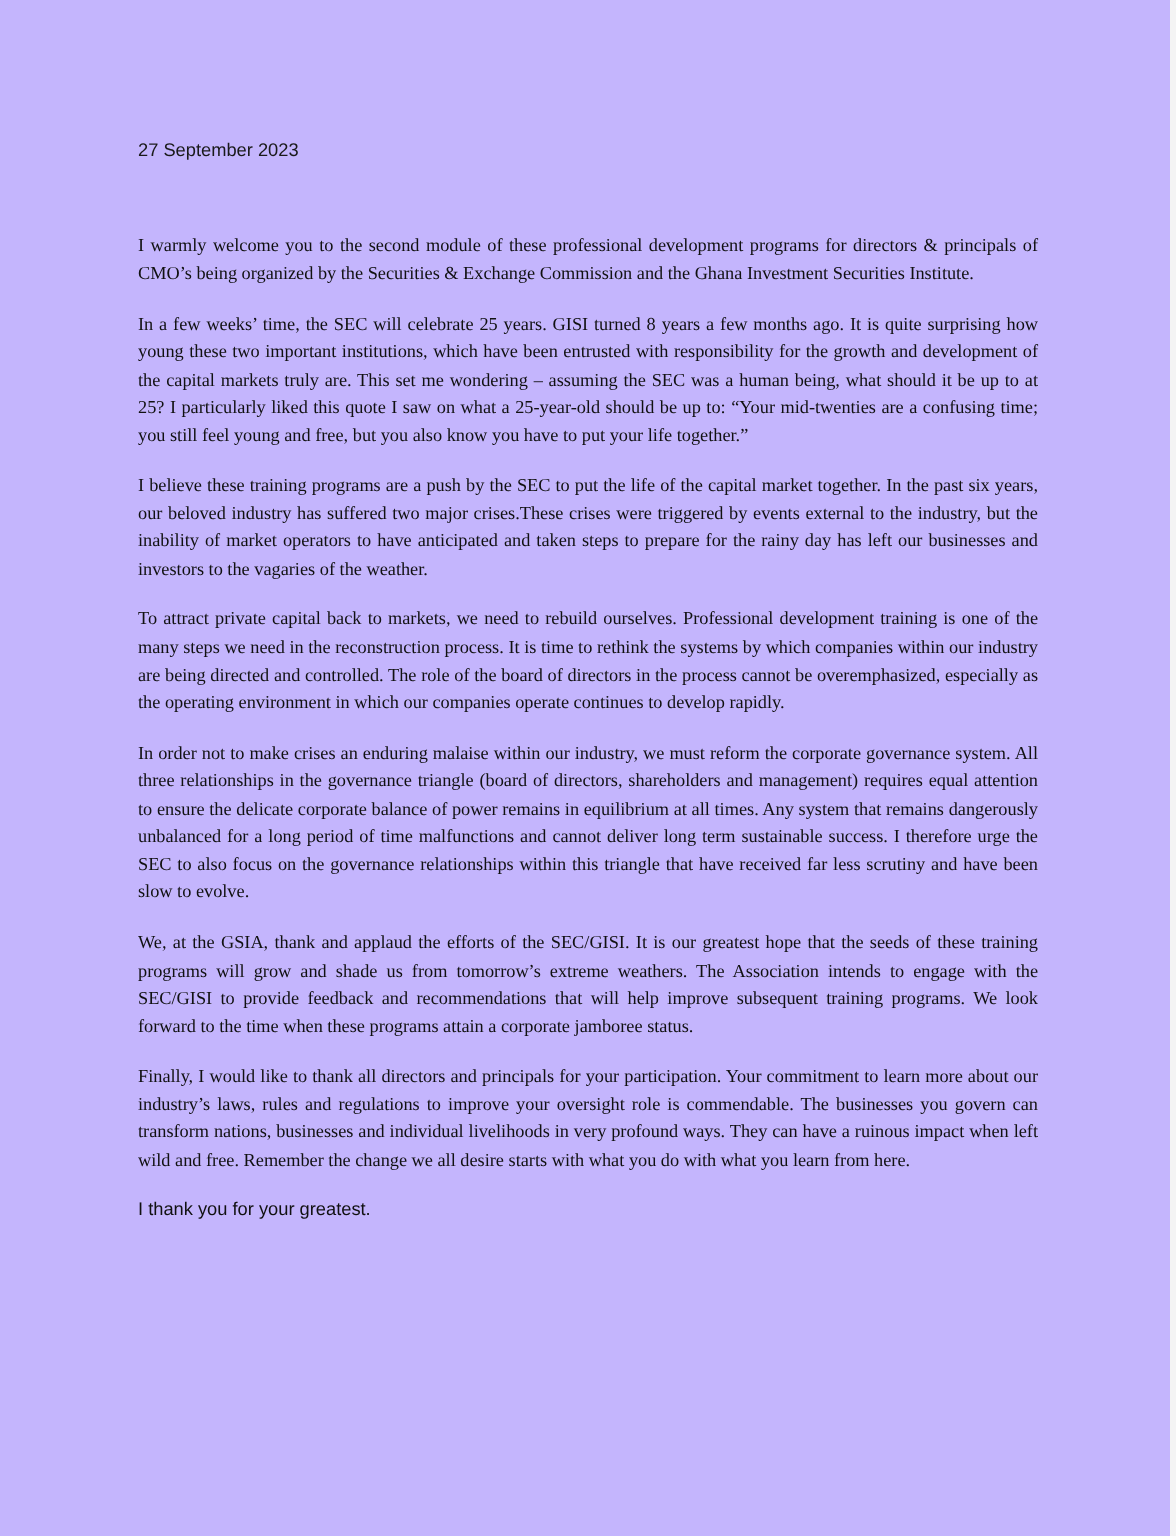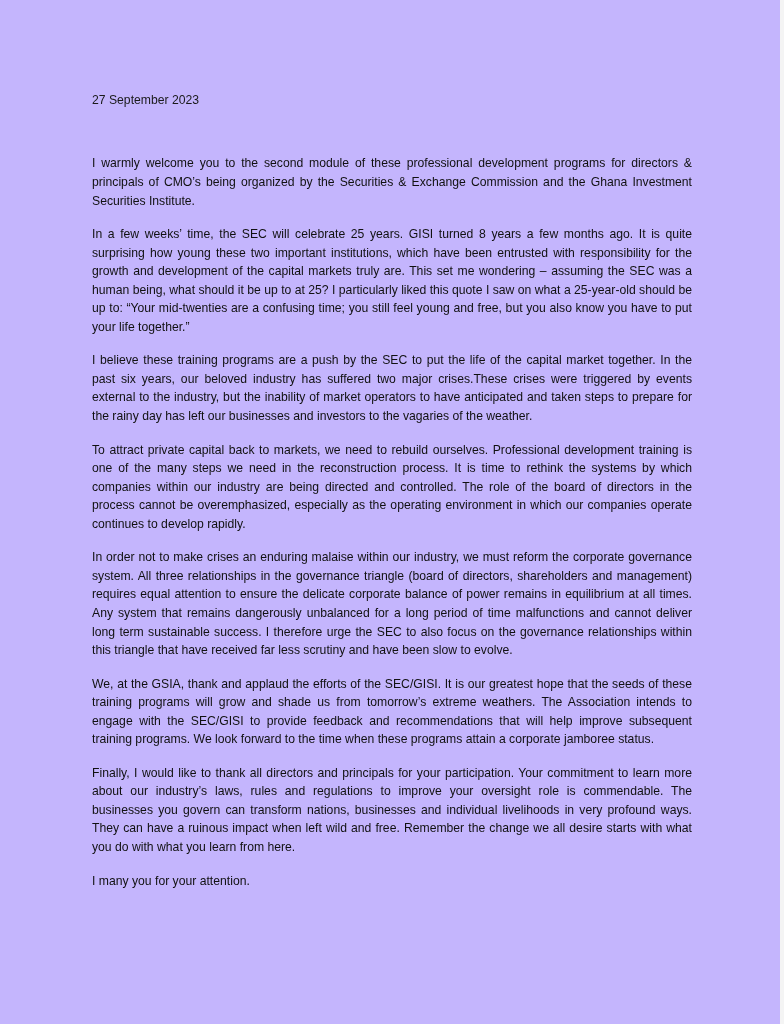--- a/index.html
+++ b/index.html
@@ -36,20 +36,21 @@
     line-height: 1.52;
     text-align: justify;
     margin-bottom: 15px;
   }
   p.body-para {
     font-size: 12.2px;
     color: #111111;
     line-height: 1.52;
     text-align: justify;
     margin: 0 0 15px 0;
+    font-family: Liberation Serif, serif;
   }
   p.body-para:last-child {
     margin-bottom: 0;
   }
   .closing {
     font-size: 12.2px;
     color: #111111;
     line-height: 1.52;
     margin-top: 15px;
   }
@@ -70,16 +71,16 @@
     <p class="body-para">I believe these training programs are a push by the SEC to put the life of the capital market together. In the past six years, our beloved industry has suffered two major crises.These crises were triggered by events external to the industry, but the inability of market operators to have anticipated and taken steps to prepare for the rainy day has left our businesses and investors to the vagaries of the weather.</p>
 
     <p class="body-para">To attract private capital back to markets, we need to rebuild ourselves. Professional development training is one of the many steps we need in the reconstruction process. It is time to rethink the systems by which companies within our industry are being directed and controlled. The role of the board of directors in the process cannot be overemphasized, especially as the operating environment in which our companies operate continues to develop rapidly.</p>
 
     <p class="body-para">In order not to make crises an enduring malaise within our industry, we must reform the corporate governance system. All three relationships in the governance triangle (board of directors, shareholders and management) requires equal attention to ensure the delicate corporate balance of power remains in equilibrium at all times. Any system that remains dangerously unbalanced for a long period of time malfunctions and cannot deliver long term sustainable success. I therefore urge the SEC to also focus on the governance relationships within this triangle that have received far less scrutiny and have been slow to evolve.</p>
 
     <p class="body-para">We, at the GSIA, thank and applaud the efforts of the SEC/GISI. It is our greatest hope that the seeds of these training programs will grow and shade us from tomorrow’s extreme weathers. The Association intends to engage with the SEC/GISI to provide feedback and recommendations that will help improve subsequent training programs. We look forward to the time when these programs attain a corporate jamboree status.</p>
 
     <p class="body-para">Finally, I would like to thank all directors and principals for your participation. Your commitment to learn more about our industry’s laws, rules and regulations to improve your oversight role is commendable. The businesses you govern can transform nations, businesses and individual livelihoods in very profound ways. They can have a ruinous impact when left wild and free. Remember the change we all desire starts with what you do with what you learn from here.</p>
 
-    <div class="closing">I many you for your attention.</div>
+    <div class="closing">I thank you for your greatest.</div>
 
   </div>
 </div>
 
 </body></html>

